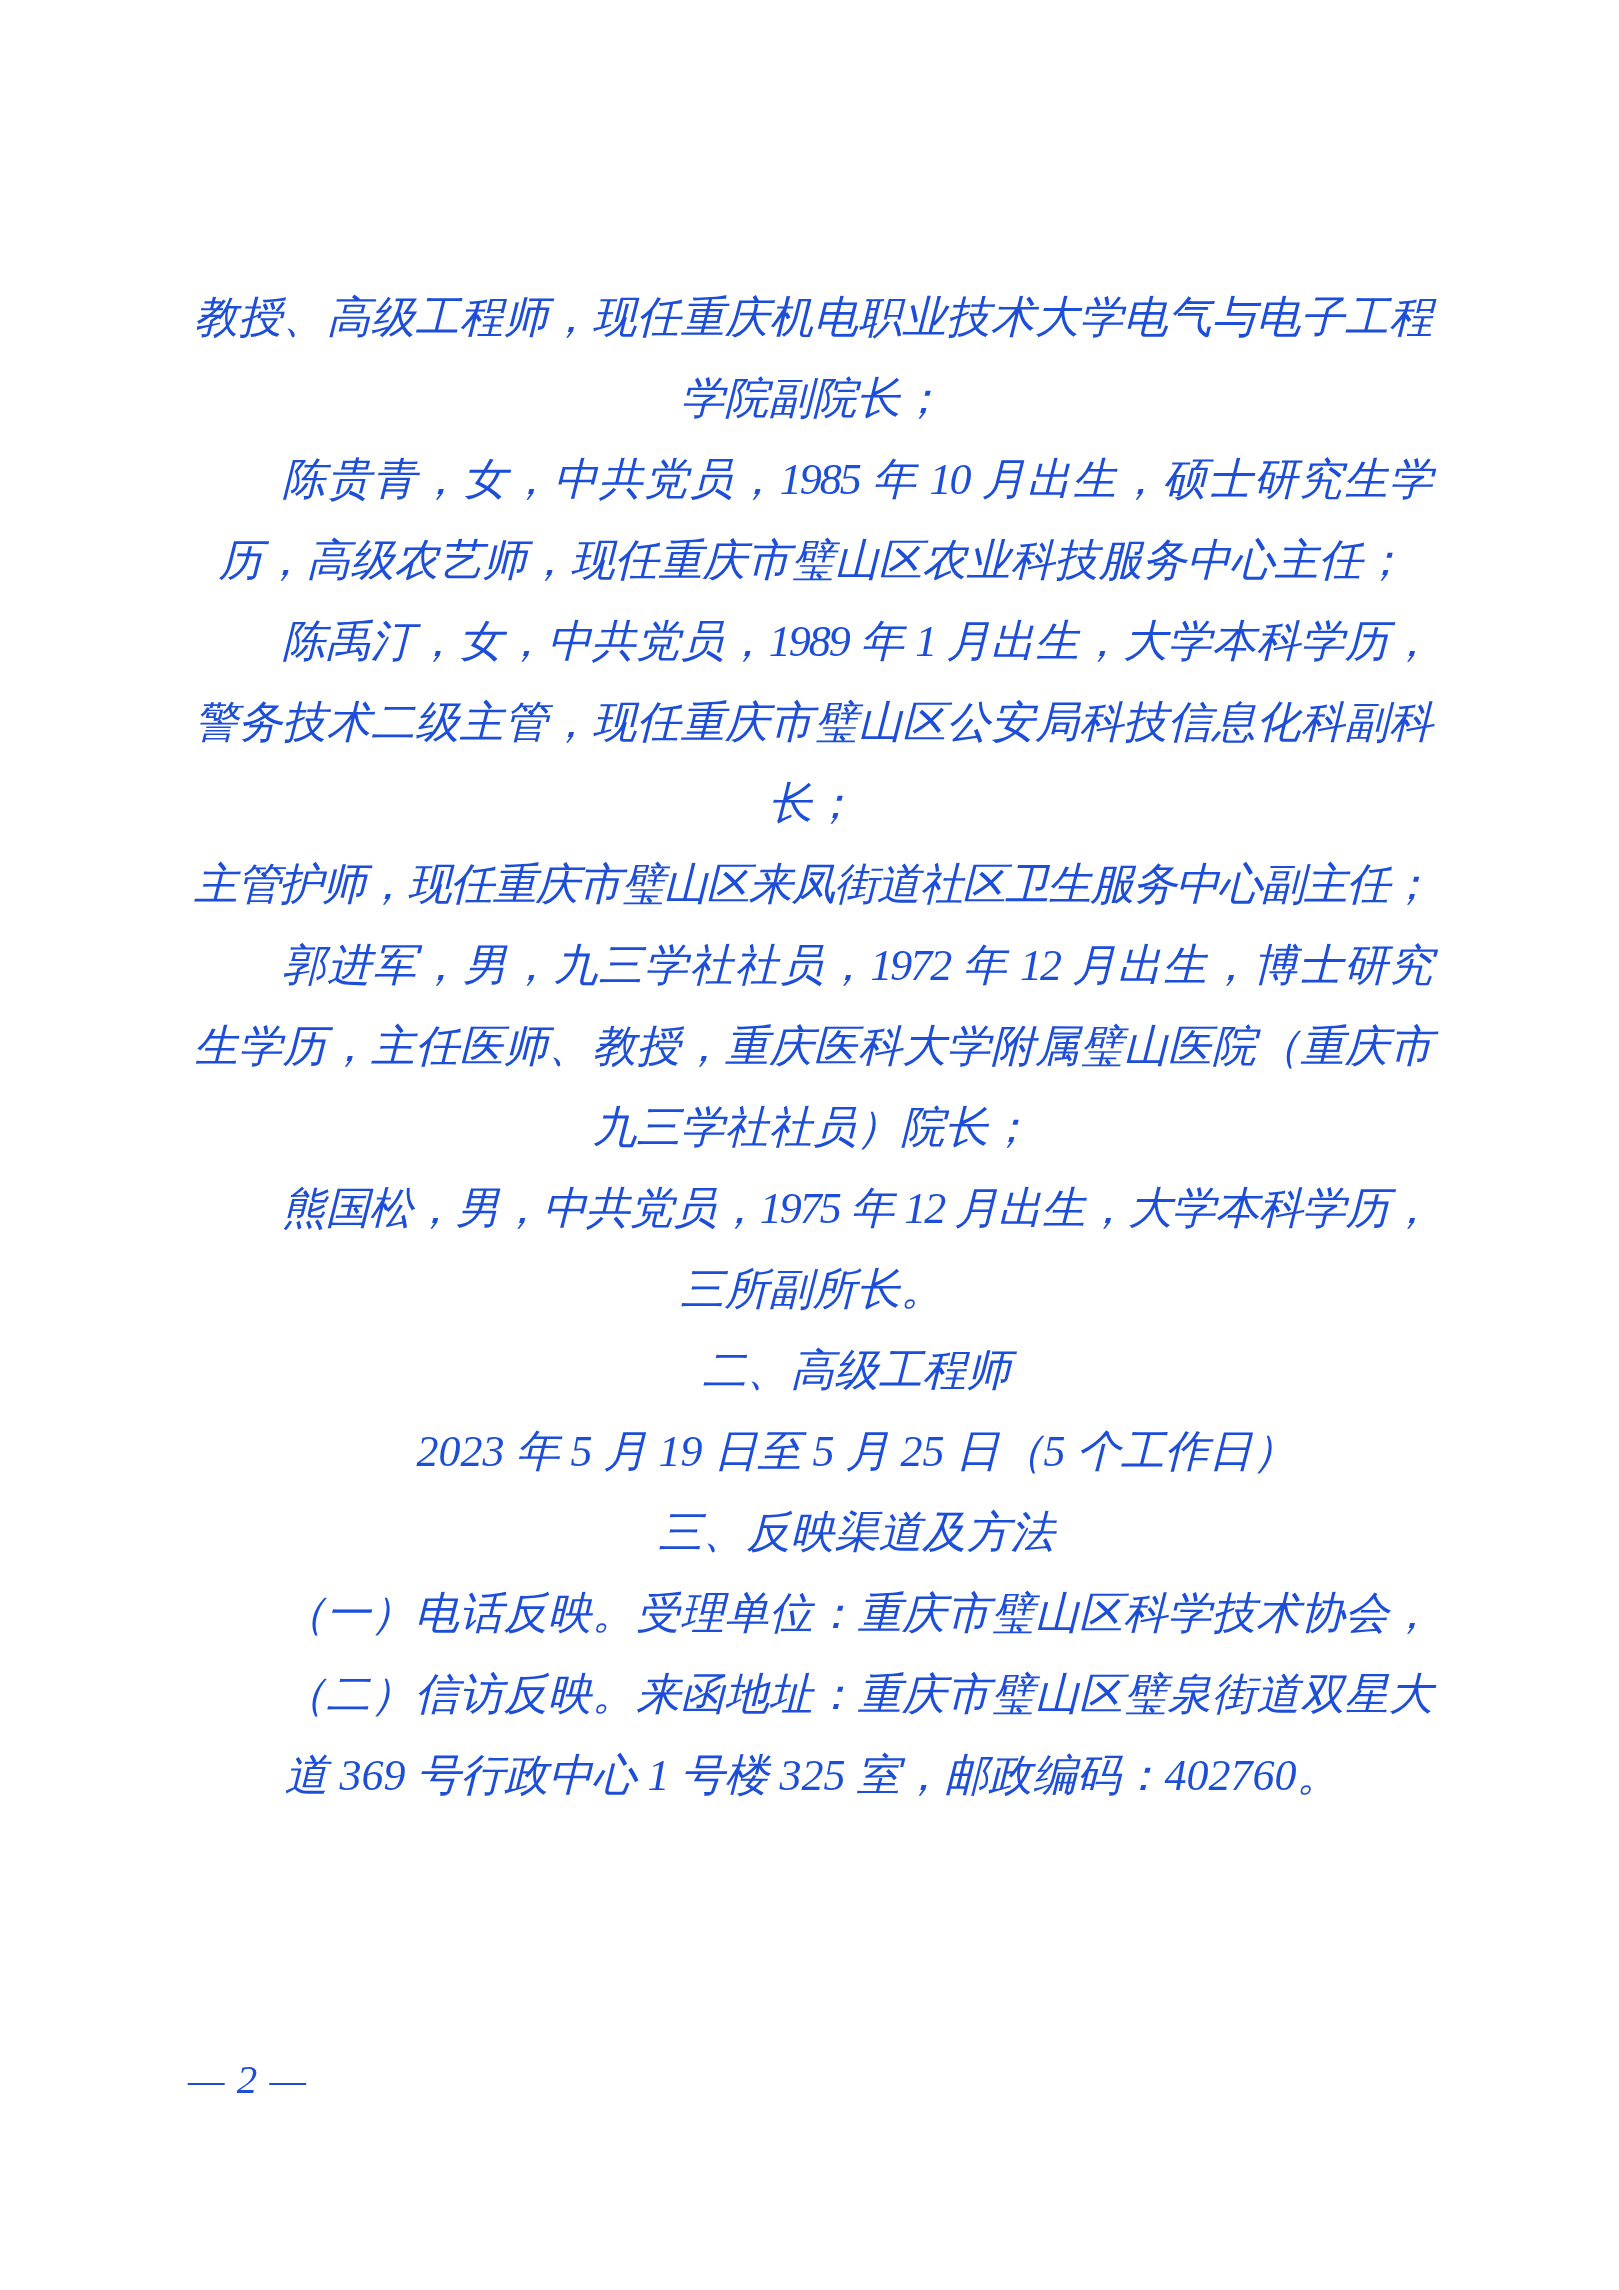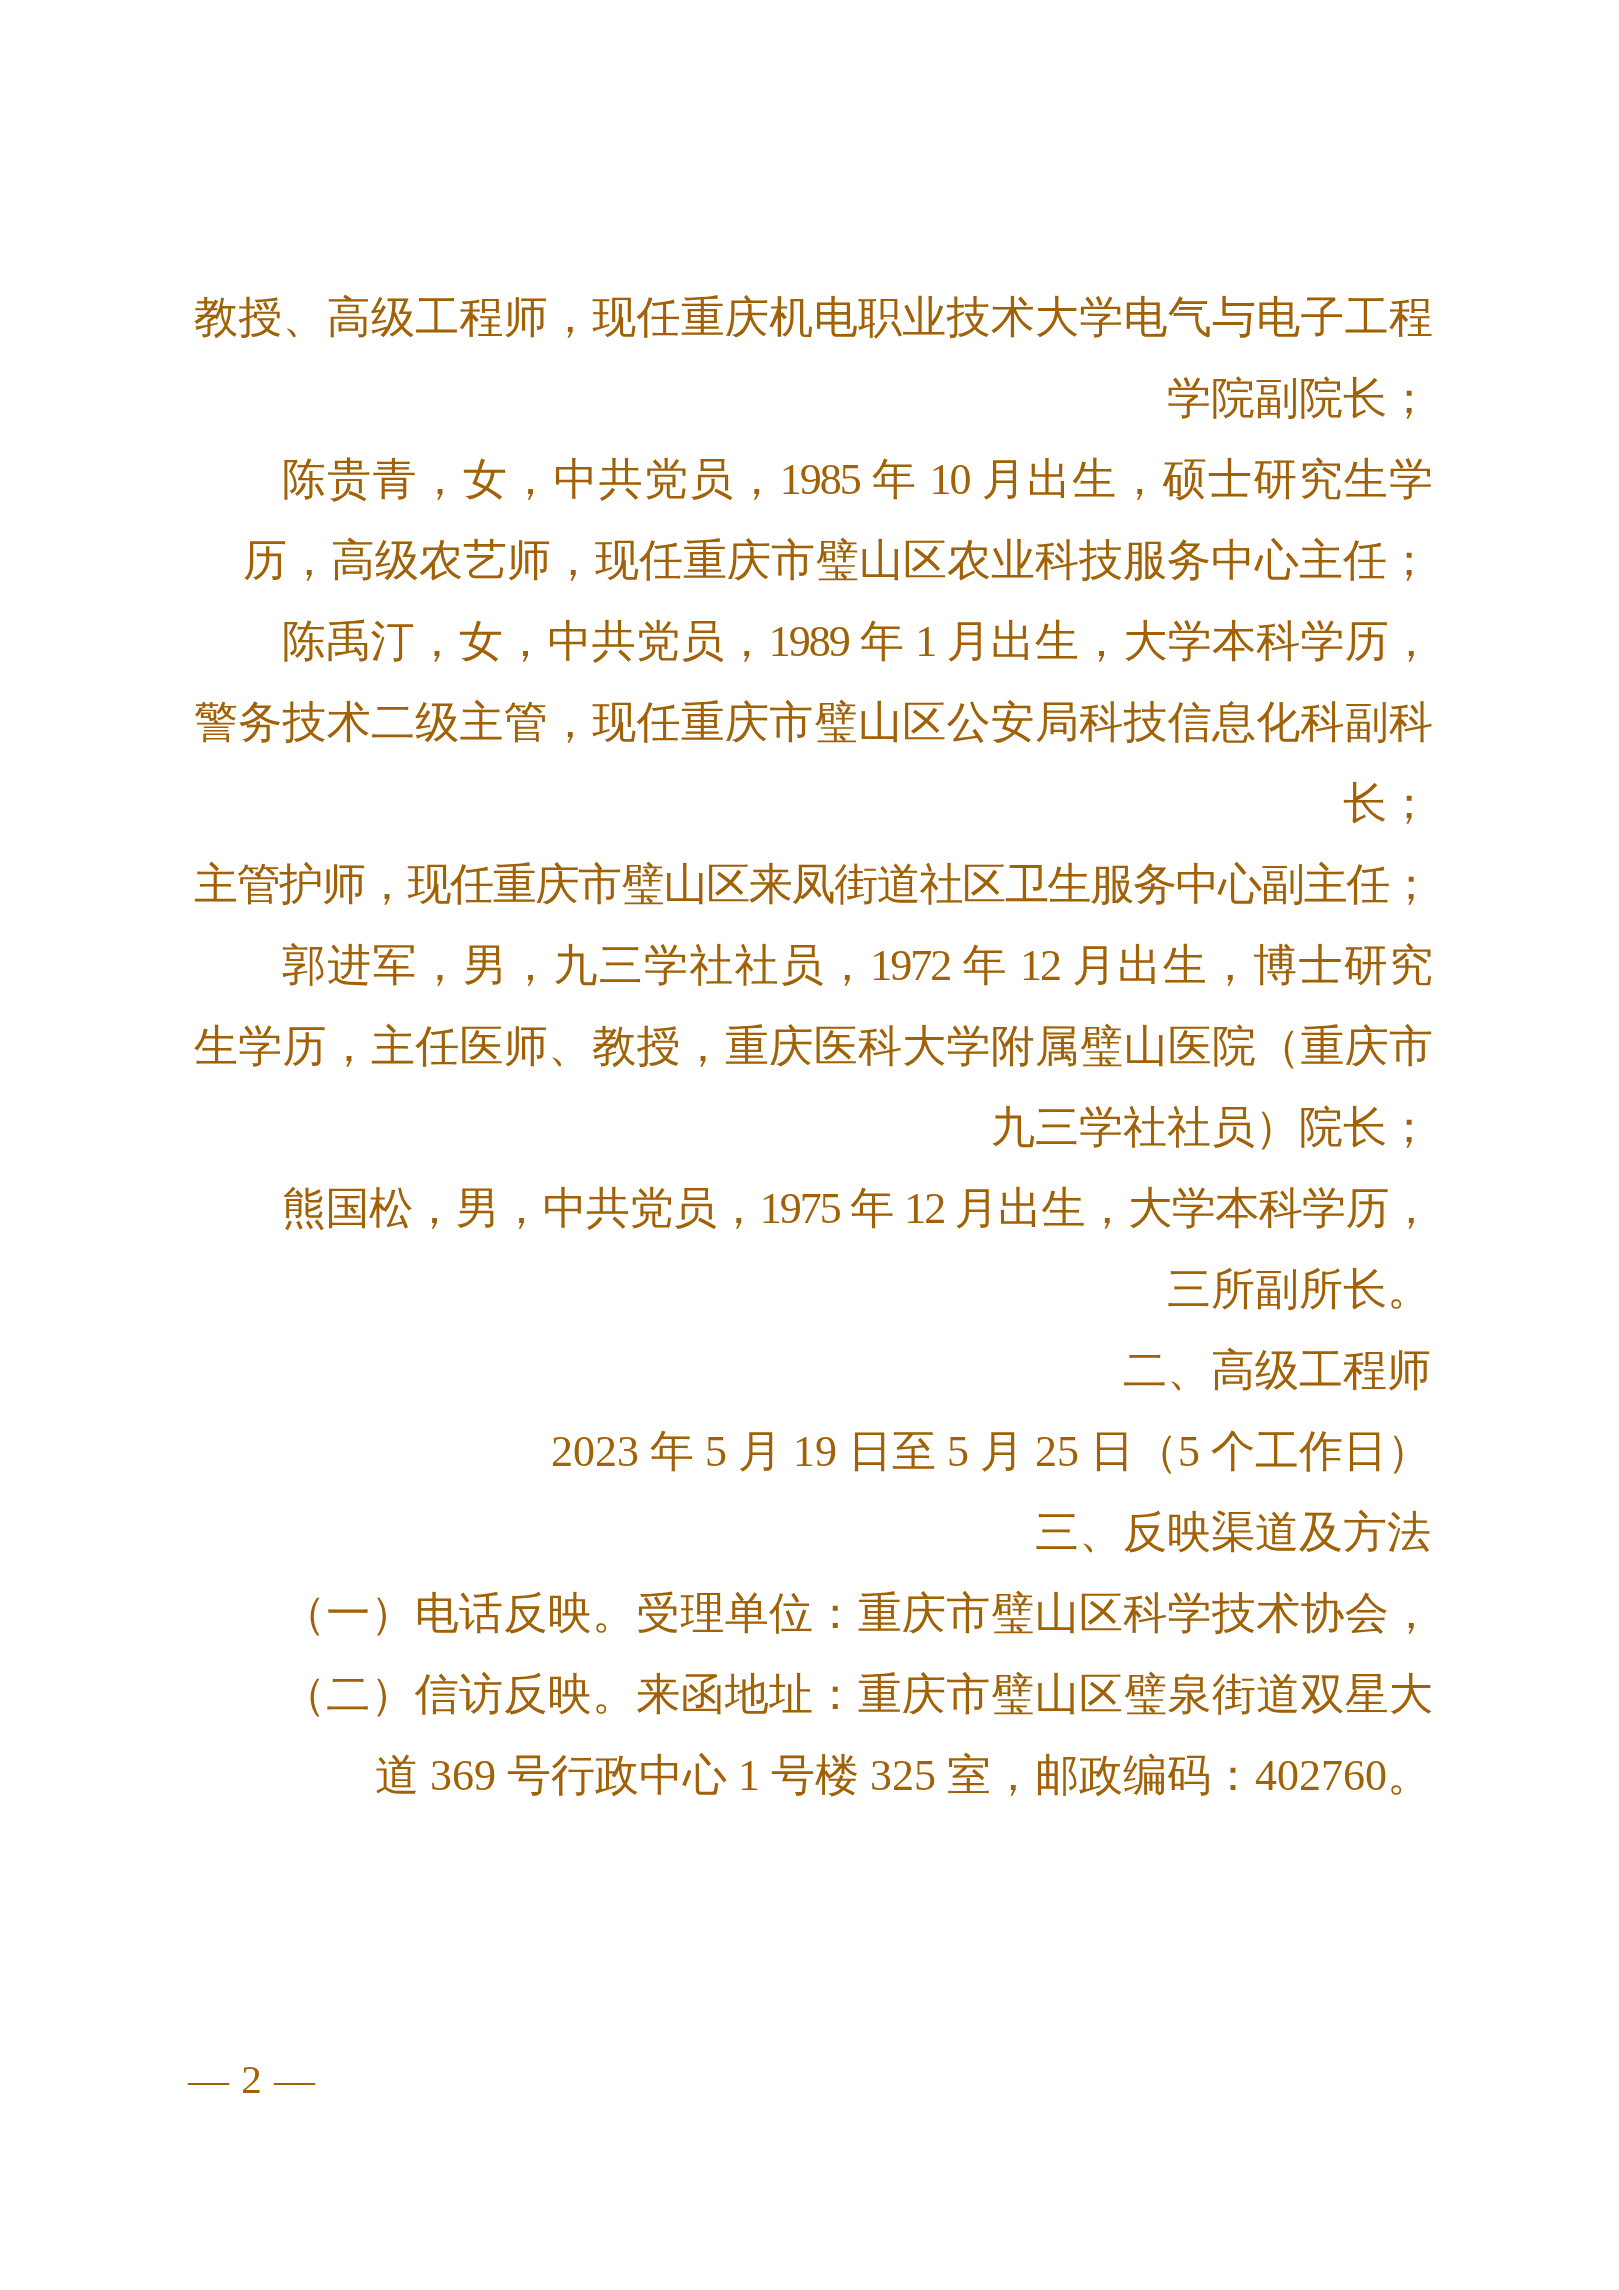--- a/index.html
+++ b/index.html
@@ -3,36 +3,37 @@
 <meta charset="utf-8">
 <style>
   * { margin: 0; padding: 0; box-sizing: border-box; }
   html, body { background: #e8e8e8; }
   .page {
     position: relative;
     width: 1619px;
     height: 2291px;
     margin: 0 auto;
     background: #ffffff;
-    color: #a16207;
+    color: #1d4ed8;
     font-family: "Liberation Serif", "DejaVu Serif", serif;
     overflow: hidden;
+    font-style: italic;
   }
   .body-text {
     position: absolute;
     left: 194px;
     top: 277px;
     width: 1237px;
   }
   .line {
     height: 81px;
     line-height: 81px;
     font-size: 44px;
     white-space: nowrap;
-    text-align: right;
+    text-align: center;
     letter-spacing: 0;
   }
   .line.indent { text-indent: 88px; }
   .line.fill {
     white-space: normal;
     text-align: justify;
     text-align-last: justify;
     letter-spacing: -2px;
   }
   .footer {

